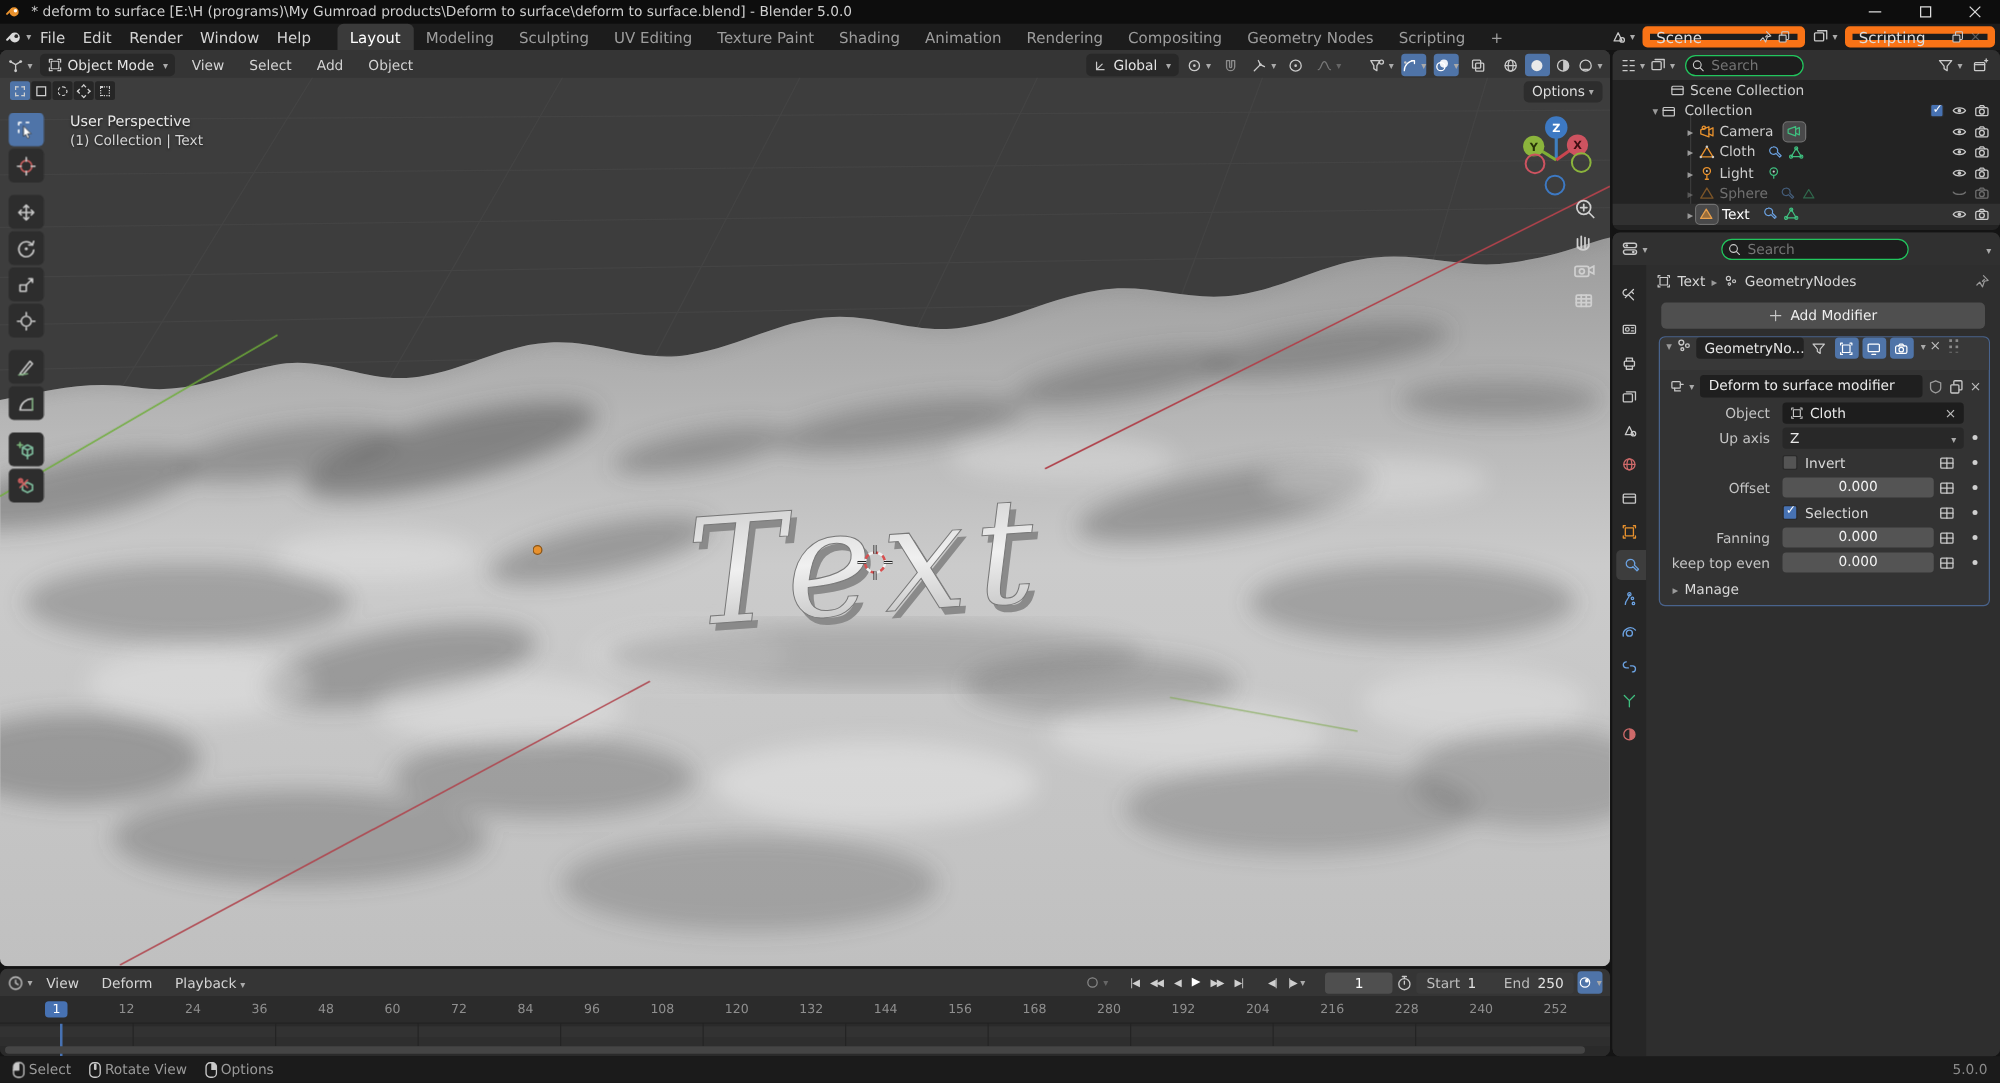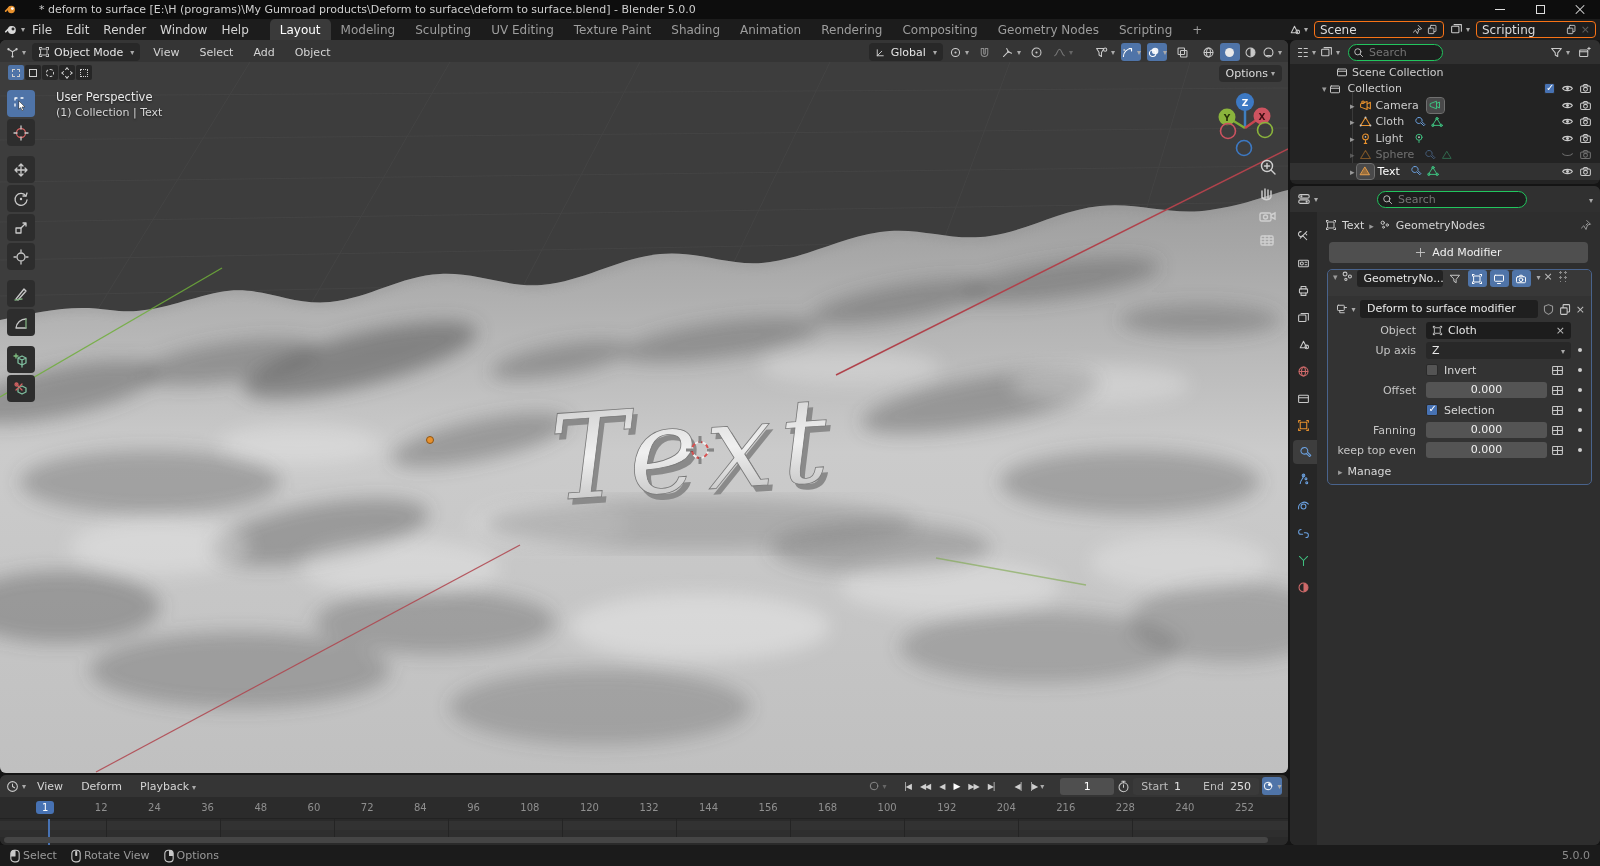--- a/index.html
+++ b/index.html
@@ -19,34 +19,34 @@
 .tinybtn{display:flex;align-items:center;justify-content:center;height:18px;min-width:20px;border-radius:3px}
 .on{background:#4f74a8}
 input.search{background:#1d1d1d;border:1px solid #22c55e;border-radius:9px;height:17px;color:#ccc;
   font-family:inherit;font-size:11px;padding:0 6px 0 20px;outline:none;width:100%}
 .searchwrap{position:relative}
 .searchwrap svg{position:absolute;left:5px;top:3px}
 
 
 #titlebar{position:absolute;inset:0 0 auto 0;height:19px;background:#0d0d0d;display:flex;align-items:center;
   font-size:11px;color:#cfcfcf;padding-left:4px}
-#titlebar .title{margin-left:22px;white-space:nowrap}
+#titlebar .title{margin-left:8px;white-space:nowrap}
 .wbtns{margin-left:auto;display:flex;height:100%}
 .wbtn{width:40px;display:flex;align-items:center;justify-content:center}
 .wmin i{display:block;width:10px;border-top:1px solid #ddd}
 .wmax i{display:block;width:9px;height:9px;border:1px solid #ddd}
 .wclose i{position:relative;width:10px;height:10px}
 .wclose i::before,.wclose i::after{content:"";position:absolute;left:-1px;top:4px;width:12px;border-top:1px solid #ddd}
 .wclose i::before{transform:rotate(45deg)}.wclose i::after{transform:rotate(-45deg)}
 
 
 #topbar{position:absolute;top:19px;left:0;right:0;height:21px;background:#1c1c1c;display:flex;align-items:center;padding:0 4px;font-size:12px}
 .tab{padding:2px 10px;height:21px;color:#9d9d9d;border-radius:5px 5px 0 0;display:flex;align-items:center}
 .tab.active{background:#3a3a3a;color:#fff}
-.topfield{display:flex;align-items:center;background:#1d1d1d;border:1px solid #f97316;border-radius:4px;height:17px;padding:0 5px;gap:4px;color:#ddd}
+.topfield{display:flex;align-items:center;background:#1d1d1d;border:6px solid #f97316;border-radius:4px;height:17px;padding:0 5px;gap:4px;color:#ddd}
 
 
 #workspace{position:absolute;top:40px;left:0;width:1600px;height:805px;background:#141414}
 #vp{position:absolute;left:0;top:0;width:1288px;height:733px;background:#3d3d3d;border-radius:6px;overflow:hidden}
 #vp-header{height:22px;background:#353535;display:flex;align-items:center;gap:6px;padding:12px 6px;font-size:11px}
 #vp-body{position:absolute;top:22px;left:0;right:0;bottom:0}
 #scene{position:absolute;inset:0}
 #vp-overlay{position:absolute;left:56px;top:28px;color:#e9e9e9;text-shadow:0 1px 2px rgba(0,0,0,.6);font-size:11.5px;line-height:15px}
 #vp-options{position:absolute;right:6px;top:3px;background:#2d2d2d;border-radius:4px;padding:1px 7px;height:17px;display:flex;align-items:center;color:#ddd;font-size:11px}
 #selmode{position:absolute;left:8px;top:3px;display:flex;gap:1px}
@@ -614,21 +614,21 @@
           <span class="tick">60</span>
           <span class="tick">72</span>
           <span class="tick">84</span>
           <span class="tick">96</span>
           <span class="tick">108</span>
           <span class="tick">120</span>
           <span class="tick">132</span>
           <span class="tick">144</span>
           <span class="tick">156</span>
           <span class="tick">168</span>
-          <span class="tick">100</span>
+          <span class="tick">280</span>
           <span class="tick">192</span>
           <span class="tick">204</span>
           <span class="tick">216</span>
           <span class="tick">228</span>
           <span class="tick">240</span>
           <span class="tick">252</span>
         </div>
       </div>
       <div id="tl-track">
         <div class="band"></div>

